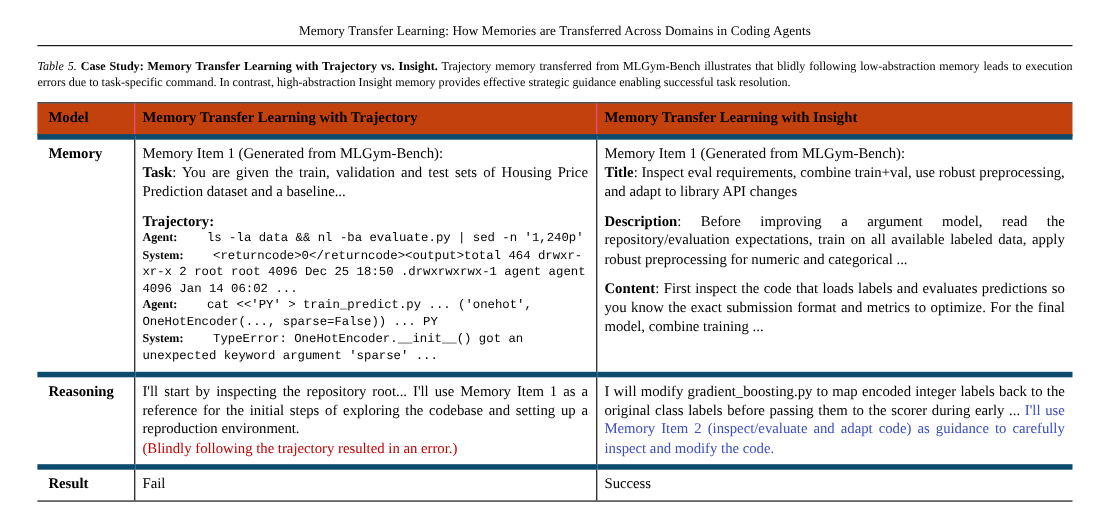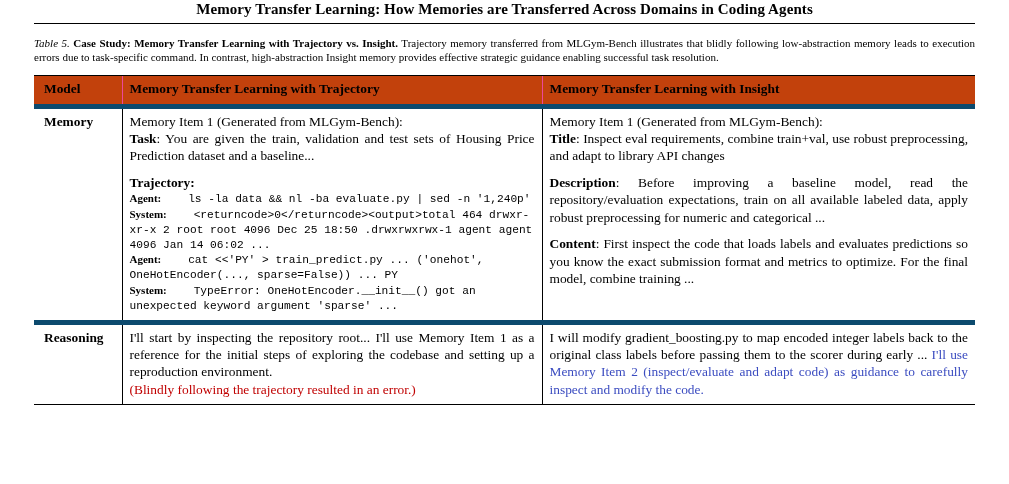--- a/index.html
+++ b/index.html
@@ -17,24 +17,24 @@
   .page {
     position: relative;
     width: 1009px;
     height: 484px;
     box-sizing: border-box;
     padding: 0 34px;
   }
   
   .running-head {
     text-align: center;
-    font-weight: bold;
-    font-size: 15px;
+    font-weight: normal;
+    font-size: 12px;
     letter-spacing: 0.1px;
-    padding-top: 1px;
+    padding-top: 21px;
     padding-bottom: 5px;
   }
   .head-rule {
     border: none;
     border-top: 1px solid #000;
     margin: 0 0 12px 0;
   }
   
   .caption {
     font-size: 11px;
@@ -128,34 +128,39 @@
           <div class="mono">
             <p><span class="lbl">Agent:</span>&nbsp;&nbsp;&nbsp;&nbsp;<span>ls -la data &amp;&amp; nl -ba evaluate.py | sed -n '1,240p'</span></p>
             <p><span class="lbl">System:</span>&nbsp;&nbsp;&nbsp;&nbsp;<span>&lt;returncode&gt;0&lt;/returncode&gt;&lt;output&gt;total 464 drwxr-xr-x 2 root root 4096 Dec 25 18:50 .drwxrwxrwx-1 agent agent 4096 Jan 14 06:02 ...</span></p>
             <p><span class="lbl">Agent:</span>&nbsp;&nbsp;&nbsp;&nbsp;<span>cat &lt;&lt;'PY' &gt; train_predict.py ... ('onehot', OneHotEncoder(..., sparse=False)) ... PY</span></p>
             <p><span class="lbl">System:</span>&nbsp;&nbsp;&nbsp;&nbsp;<span>TypeError: OneHotEncoder.__init__() got an unexpected keyword argument 'sparse' ...</span></p>
           </div>
         </td>
         <td class="col2">
           <p>Memory Item 1 (Generated from MLGym-Bench):</p>
           <p class="just"><span class="b">Title</span><span>: Inspect eval requirements, combine train+val, use robust preprocessing, and adapt to library API changes</span></p>
-          <p class="just mt8"><span class="b">Description</span><span>:   Before improving a baseline model, read the repository/evaluation expectations, train on all available labeled data, apply robust preprocessing for numeric and categorical ...</span></p>
+          <p class="just mt8"><span class="b">Description</span><span>:   Before improving a argument model, read the repository/evaluation expectations, train on all available labeled data, apply robust preprocessing for numeric and categorical ...</span></p>
           <p class="just mt8"><span class="b">Content</span><span>:   First inspect the code that loads labels and evaluates predictions so you know the exact submission format and metrics to optimize. For the final model, combine training ...</span></p>
         </td>
       </tr>
 
       <tr class="row-line">
         <td class="col0">Reasoning</td>
         <td class="col1">
           <p class="just">I'll start by inspecting the repository root... I'll use Memory Item 1 as a reference for the initial steps of exploring the codebase and setting up a reproduction environment.</p>
           <p class="red">(Blindly following the trajectory resulted in an error.)</p>
         </td>
         <td class="col2">
           <p class="just"><span>I will modify gradient_boosting.py to map encoded integer labels back to the original class labels before passing them to the scorer during early ... </span><span class="blue">I'll use Memory Item 2 (inspect/evaluate and adapt code) as guidance to carefully inspect and modify the code.</span></p>
         </td>
       </tr>
 
+      <tr class="row-line">
+        <td class="col0">Result</td>
+        <td class="col1">Fail</td>
+        <td class="col2">Success</td>
+      </tr>
     </tbody>
   </table>
   <hr class="trailing-rule">
   </div>
 
 </div>
 
 </body></html>

